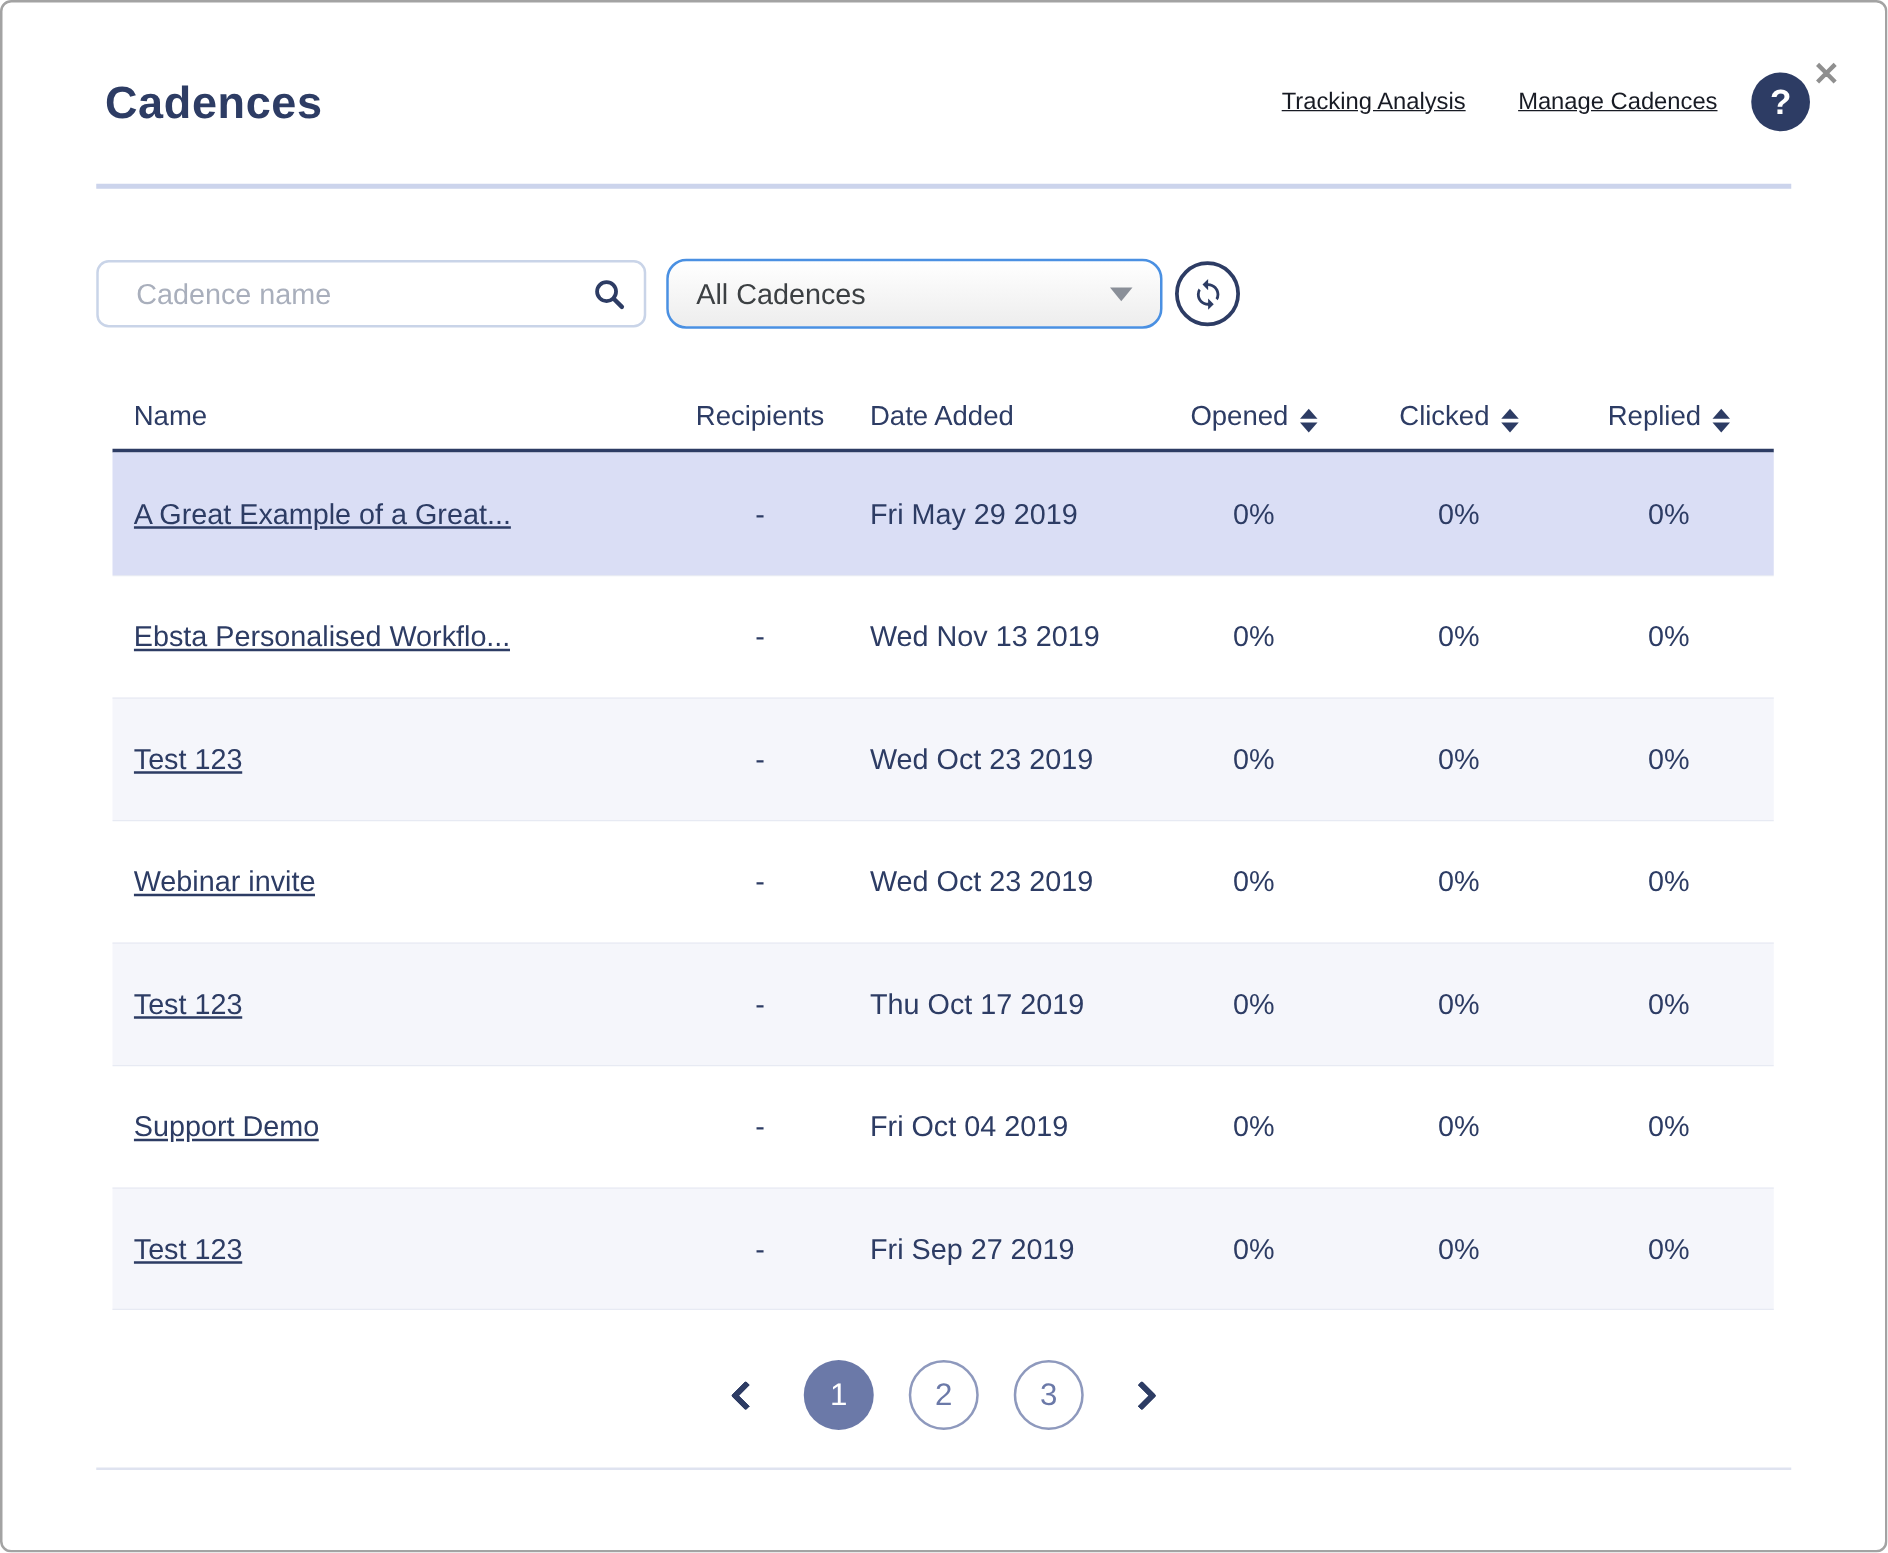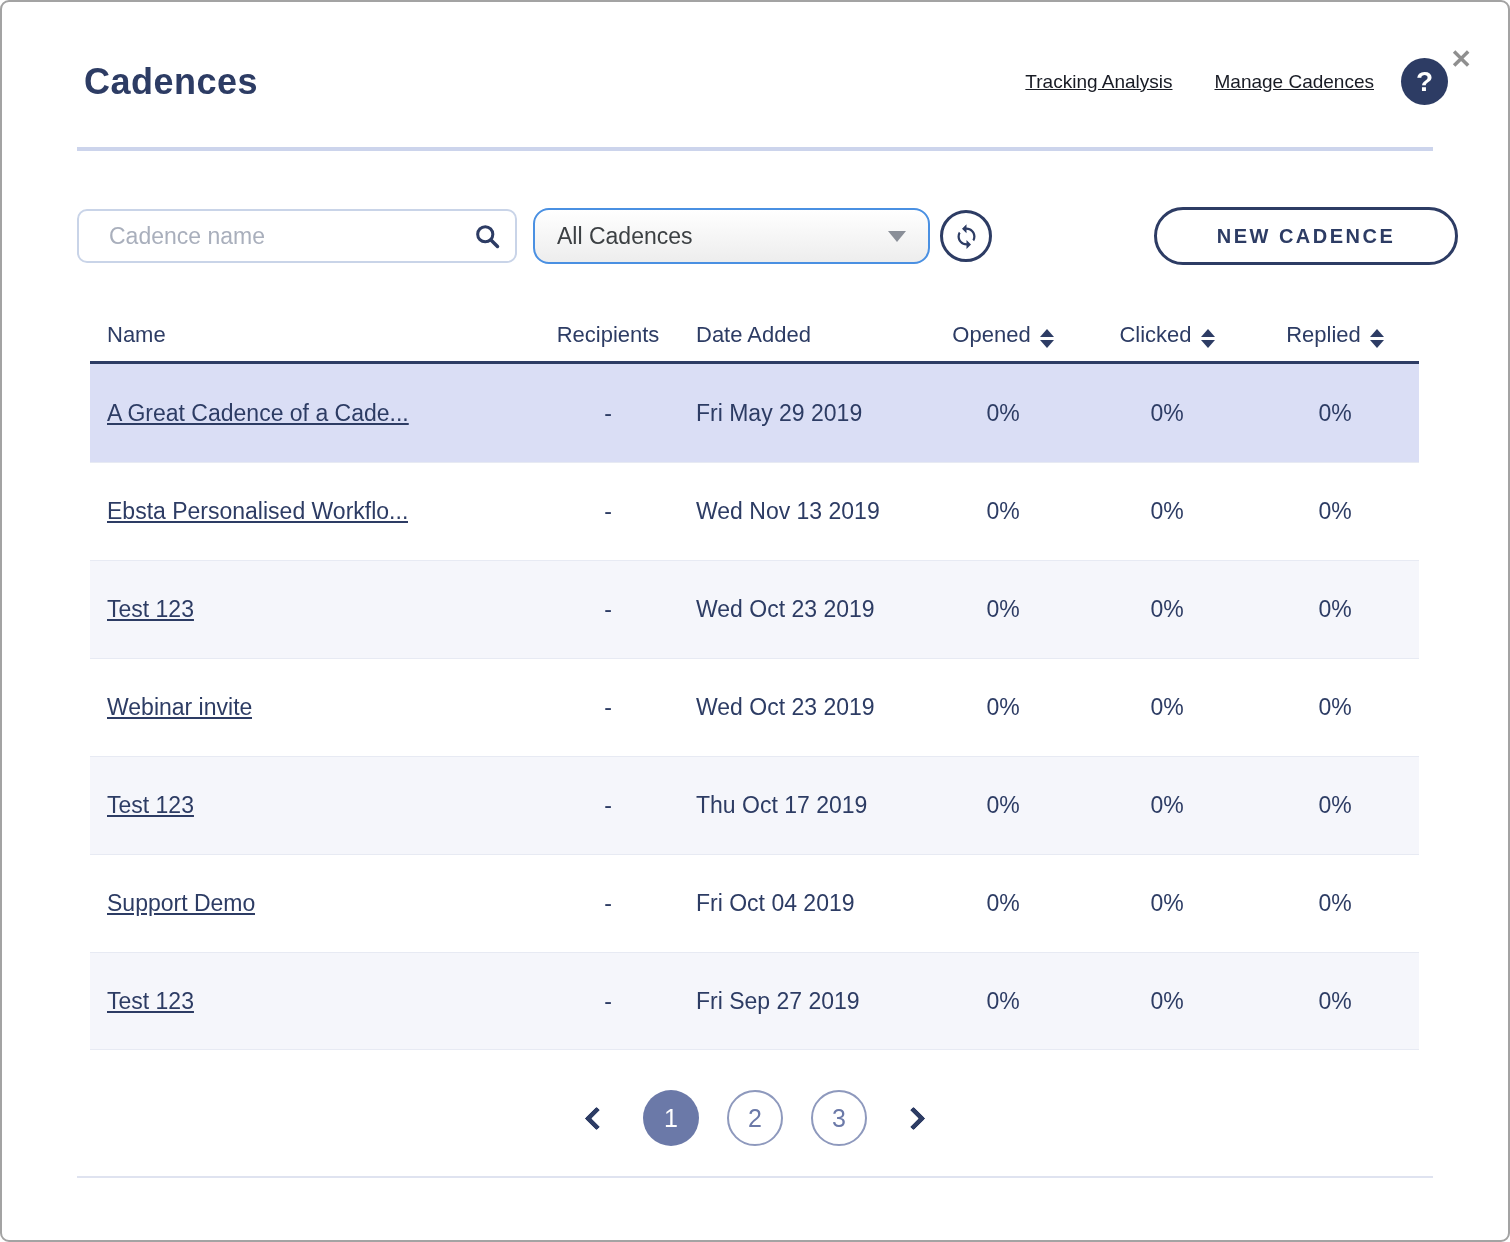--- a/index.html
+++ b/index.html
@@ -190,21 +190,20 @@
     </div>
 
     <div class="refresh-btn">
       <svg width="27" height="27" viewBox="0 0 24 24">
         <path fill="#2d3c64" d="M12 4V1L8 5l4 4V6c3.31 0 6 2.69 6 6 0 1.01-.25 1.97-.7 2.8l1.46 1.46A7.93 7.93 0 0 0 20 12c0-4.42-3.58-8-8-8zm0 14c-3.31 0-6-2.69-6-6 0-1.01.25-1.97.7-2.8L5.24 7.74A7.93 7.93 0 0 0 4 12c0 4.42 3.58 8 8 8v3l4-4-4-4v3z"></path>
       </svg>
     </div>
 
     <div class="toolbar-spacer"></div>
 
-    <button class="new-cadence-btn">NEW CADENCE</button>
   </div>
 
   <div class="table">
     <div class="thead">
       <div class="col-name">Name</div>
       <div class="col-recipients">Recipients</div>
       <div class="col-date">Date Added</div>
       <div class="col-opened">
         <span class="sortable">
           <span>Opened</span>
@@ -229,21 +228,21 @@
           <span class="sort-icon">
               <span class="tri-up"></span>
               <span class="tri-down"></span>
             </span>
         </span>
       </div>
     </div>
 
     <div class="trow row-selected">
       <div class="col-name">
-          <a class="cadence-link">A Great Cadence of a Cade...</a>
+          <a class="cadence-link">A Great Example of a Great...</a>
         </div>
       <div class="col-recipients">-</div>
       <div class="col-date">Fri May 29 2019</div>
       <div class="col-opened">0%</div>
       <div class="col-clicked">0%</div>
       <div class="col-replied">0%</div>
     </div>
 
     <div class="trow">
       <div class="col-name">

